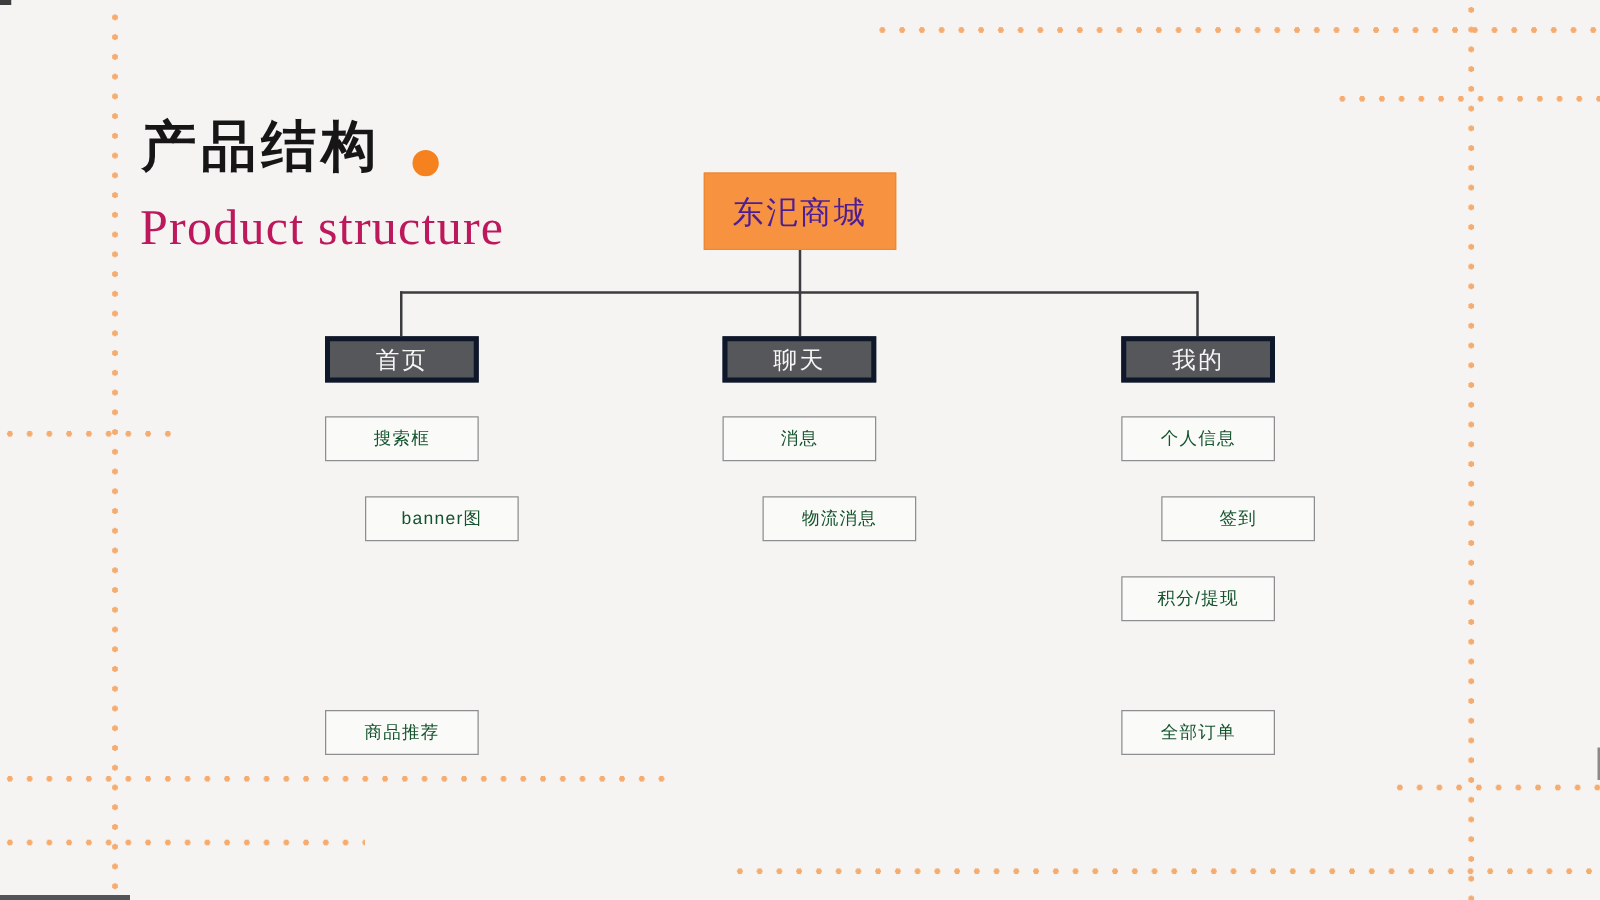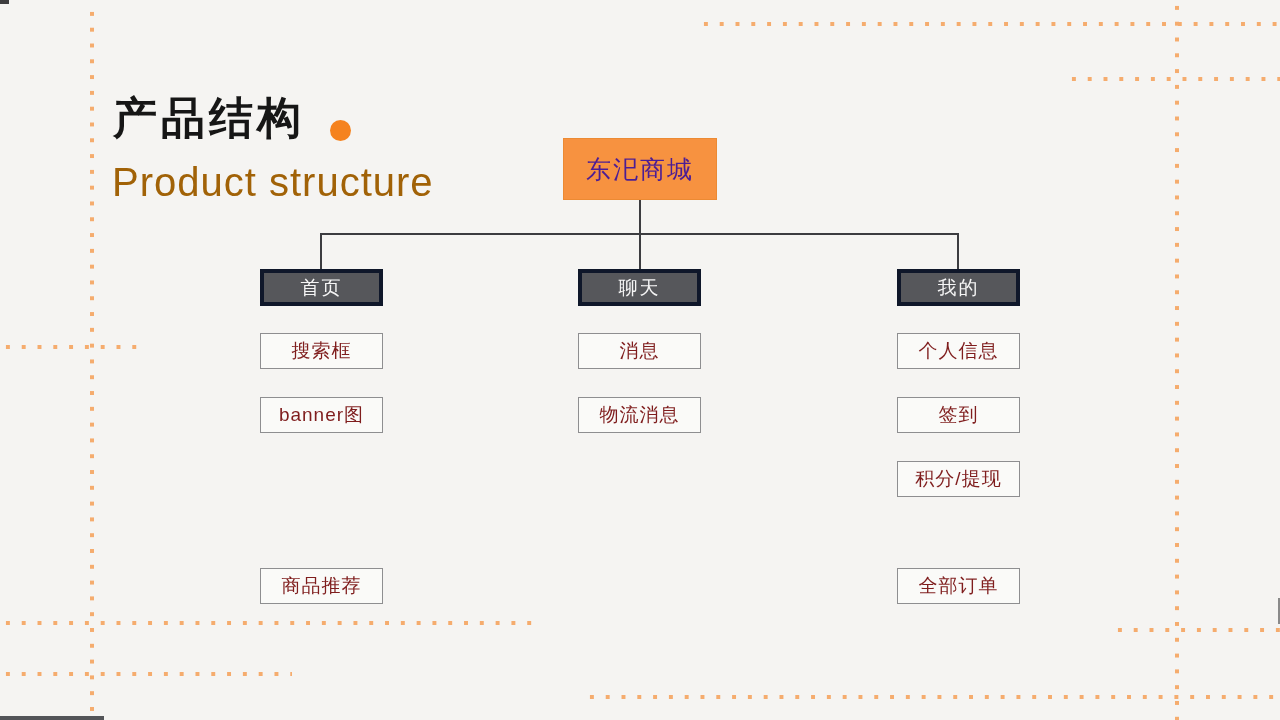--- a/index.html
+++ b/index.html
@@ -13,33 +13,33 @@
   .dots-v{position:absolute;width:6px;
     background-image:radial-gradient(circle 2.3px at 50% 50%, var(--dots,#F5AC6E) 97%, transparent 100%);
     background-size:6px 15.8px;background-repeat:repeat-y;}
 
   
   .title-zh{position:absolute;left:113px;top:94px;font-size:44px;line-height:1.1;font-weight:700;
     letter-spacing:4px;color:#161616;}
   .title-dot{position:absolute;left:330px;top:120px;width:21px;height:21px;border-radius:50%;
     background:var(--accent,#F5821E);}
   .title-en{position:absolute;left:112px;top:160px;font-size:40px;line-height:1.1;font-weight:400;
-    letter-spacing:1px;color:#a16207;}
+    letter-spacing:1px;color:#be185d;font-family:Liberation Serif, serif;}
 
   
   .node{position:absolute;display:flex;align-items:center;justify-content:center;box-sizing:border-box;}
   .root-box{left:563px;top:138px;width:154px;height:62px;background:var(--root-box,#F79240);
     border:1px solid #EC8A33;color:#4c1d95;font-size:25px;letter-spacing:2px;}
   .branch-box{width:123px;height:37px;background:var(--branch-box,#56575B);border:4px solid #0f172a;
     color:#F5F5F5;font-size:19px;letter-spacing:2px;top:269px;}
   .leaf-box{width:123px;height:36px;background:#FAFAF8;border:1.5px solid #8E8E90;
-    color:#7f1d1d;font-size:19px;letter-spacing:1px;}
+    color:#14532d;font-size:14px;letter-spacing:1px;}
 
   .c0{left:260px;} .c1{left:578px;} .c2{left:897px;}
-  .r0{top:333px;} .r1{top:397px;} .r2{top:461px;} .r3{top:520px;margin-top:48px;} .r4{top:589px;}
+  .r0{top:333px;} .r1{top:397px;margin-left:32px;} .r2{top:461px;} .r3{top:520px;margin-top:48px;} .r4{top:589px;}
 
   
   .conn{position:absolute;background:var(--connector,#3C3C40);}
   .conn.v{width:2px;} .conn.h{height:2px;}
 
   
   .artifact{position:absolute;}
 </style>
 </head>
 <body>

